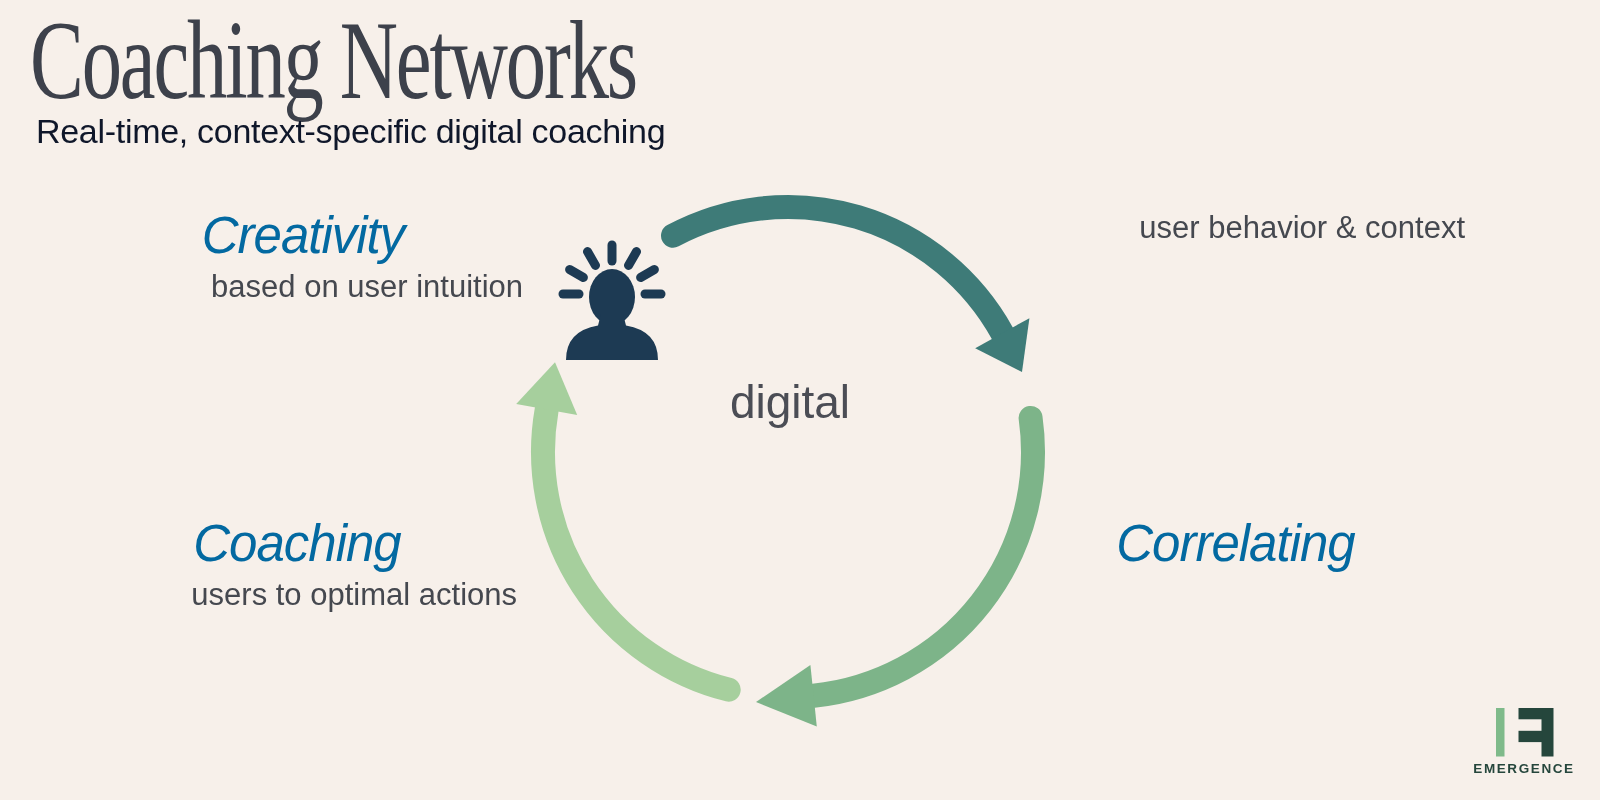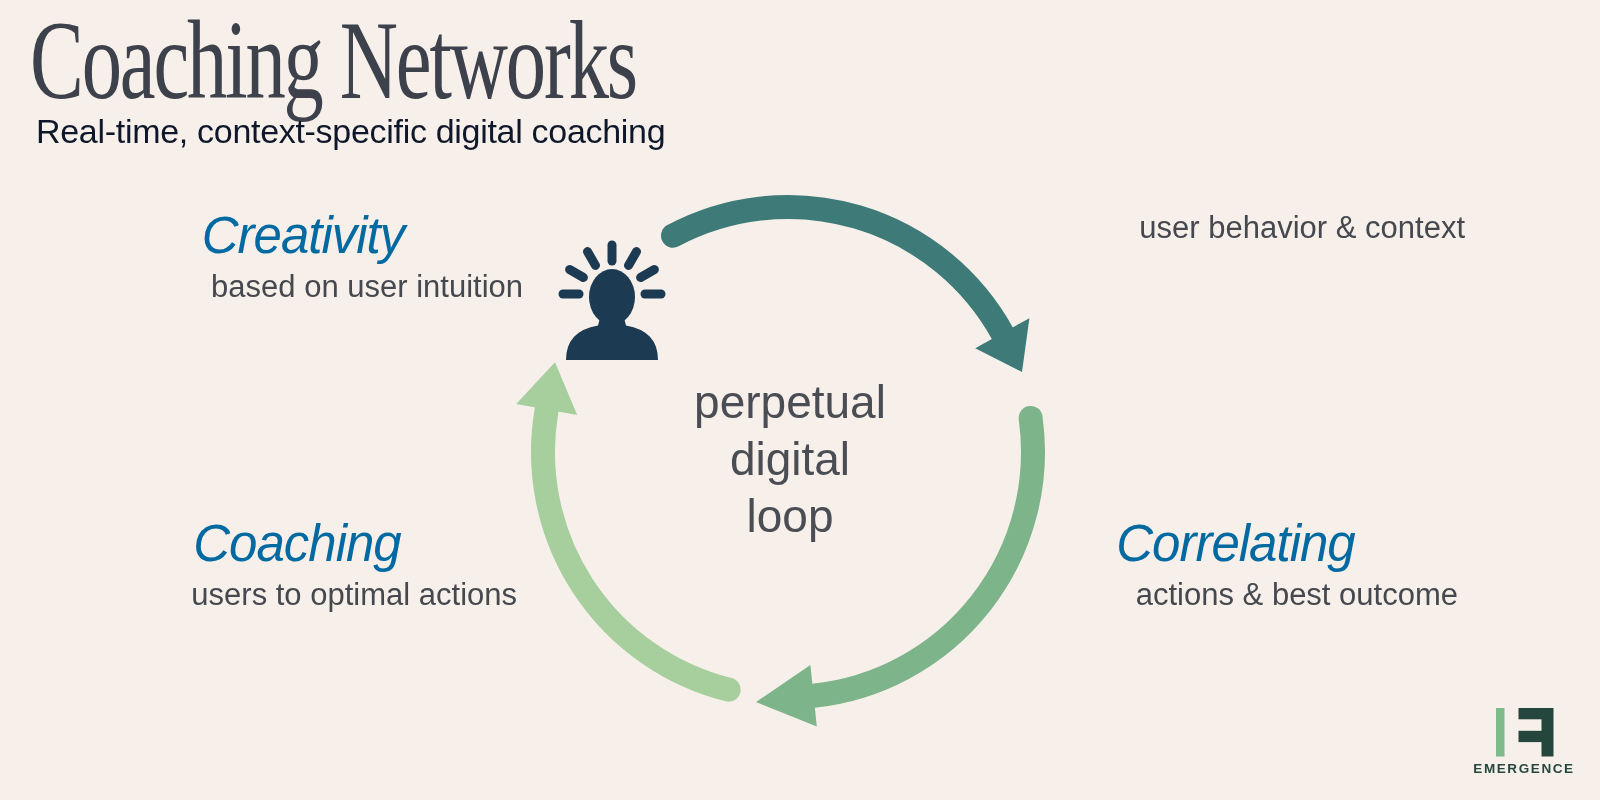--- a/index.html
+++ b/index.html
@@ -116,27 +116,24 @@
   <div class="stage-title">Creativity</div>
   <div class="stage-sub">based on user intuition</div>
 </div>
 
 <div id="stage-collecting" class="abs stage">
   <div class="stage-sub">user behavior &amp; context</div>
 </div>
 
 <div id="stage-correlating" class="abs stage">
   <div class="stage-title">Correlating</div>
-  <div class="stage-sub">actions &amp; best outcome</div>
 </div>
 
 <div id="stage-coaching" class="abs stage">
   <div class="stage-title">Coaching</div>
   <div class="stage-sub">users to optimal actions</div>
 </div>
 
 <div id="center-label" class="abs">
-  <div>perpetual</div>
   <div>digital</div>
-  <div>loop</div>
 </div>
 
 <div id="logo-wordmark" class="abs">EMERGENCE</div>
 
 </body></html>

